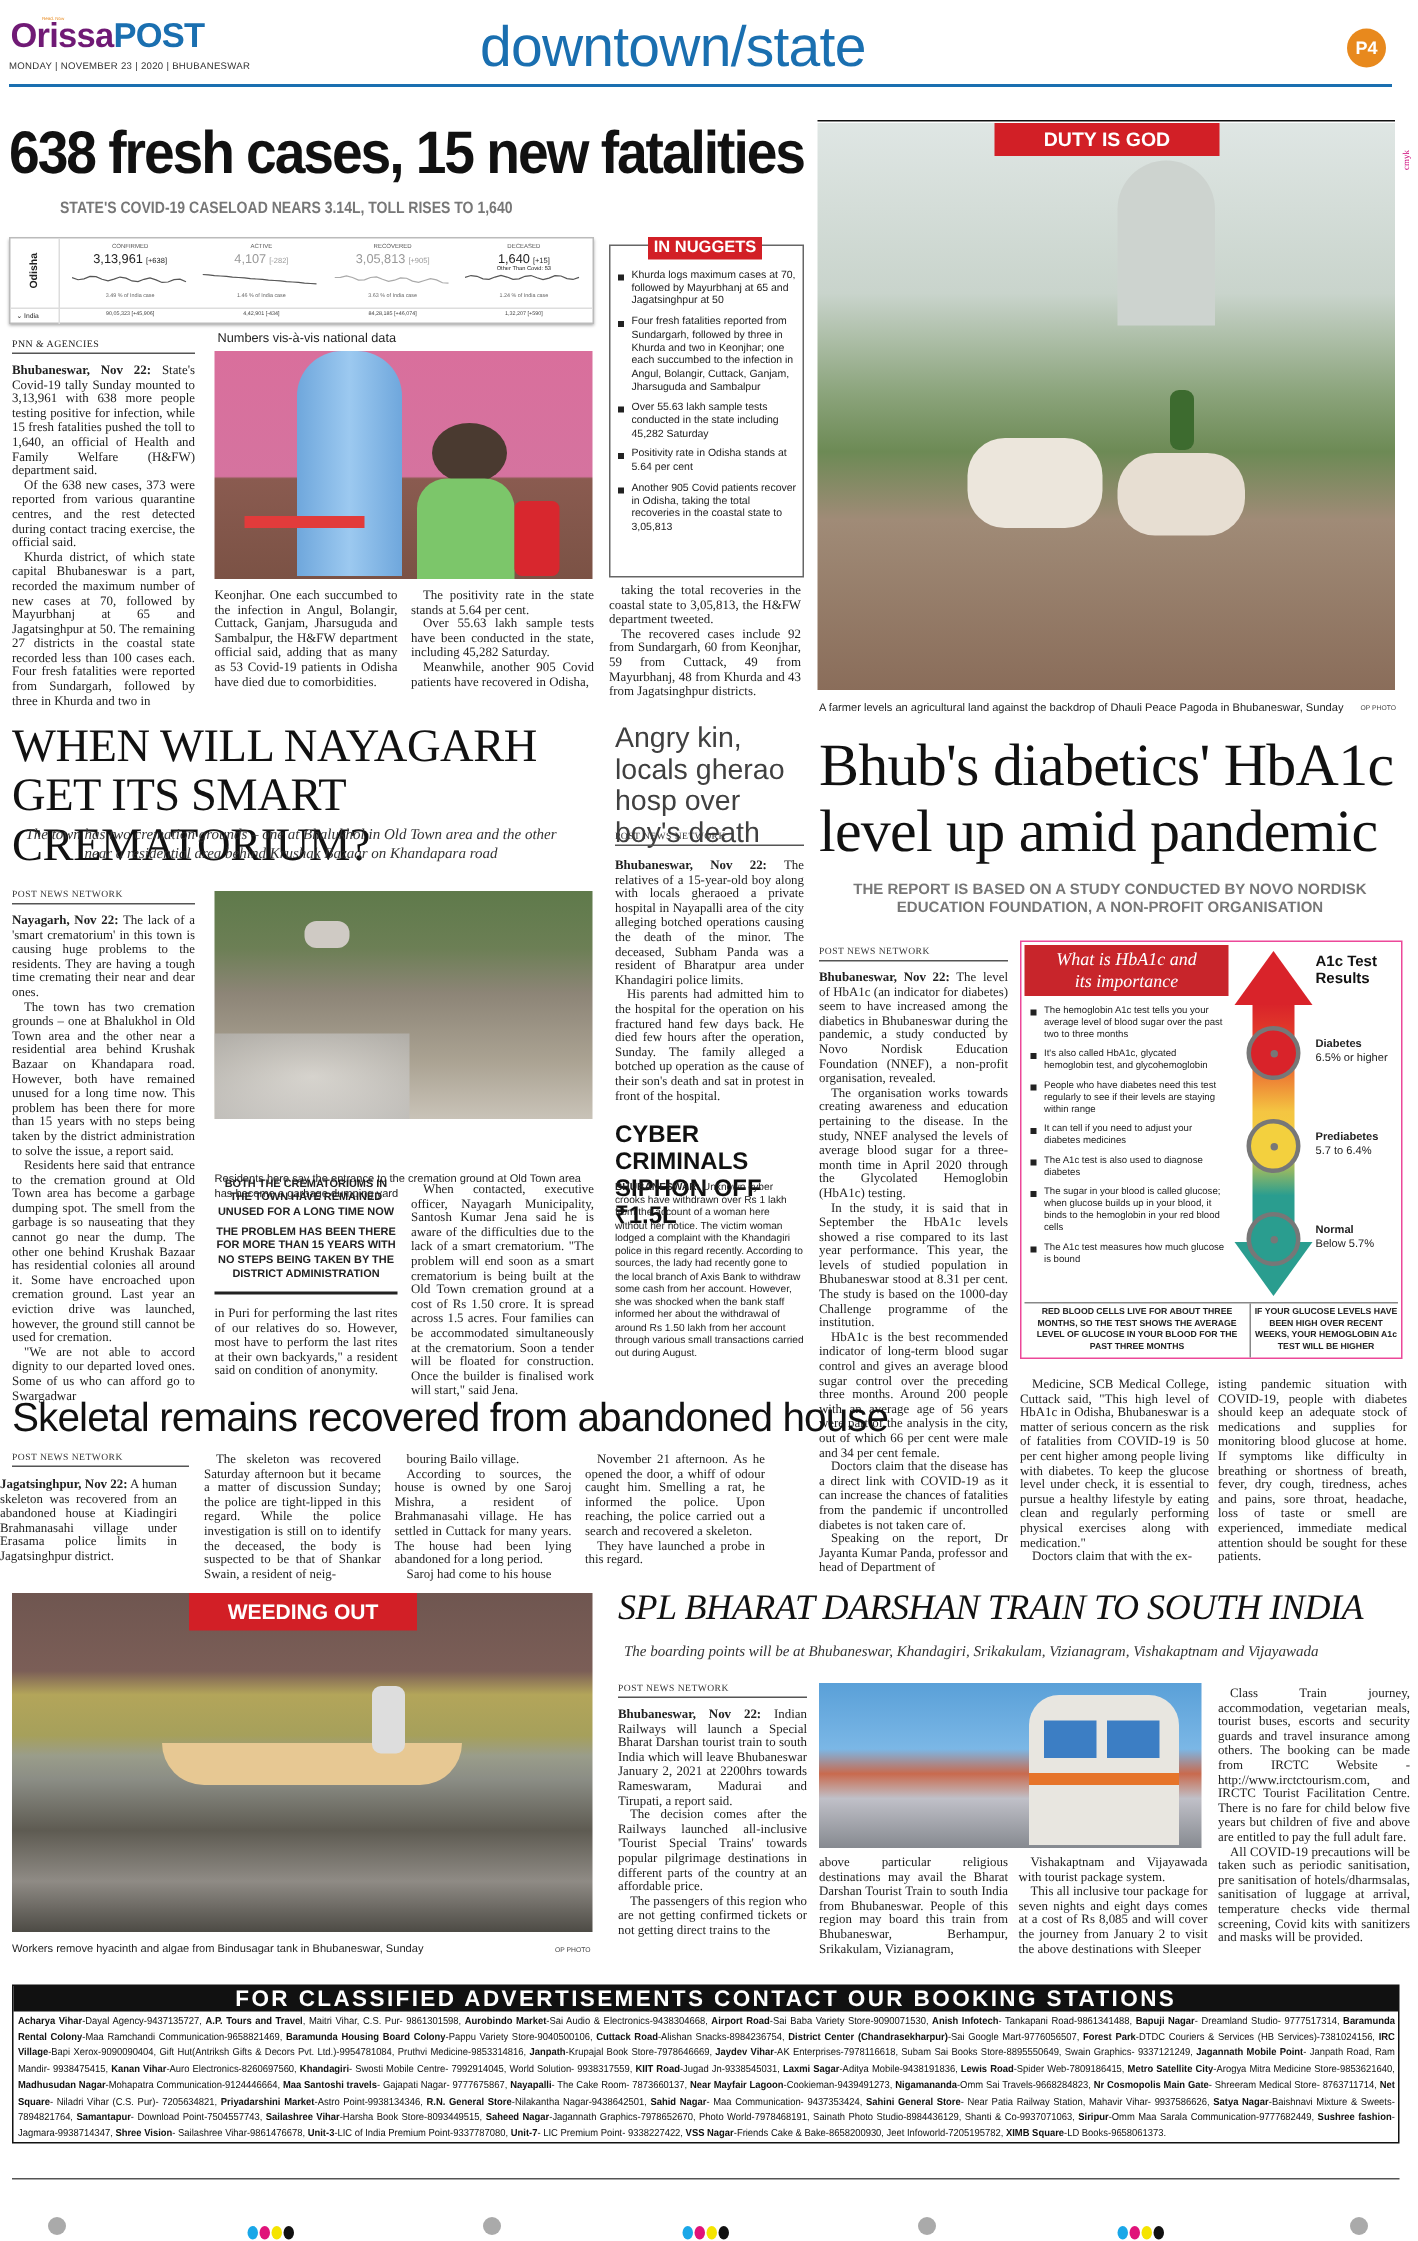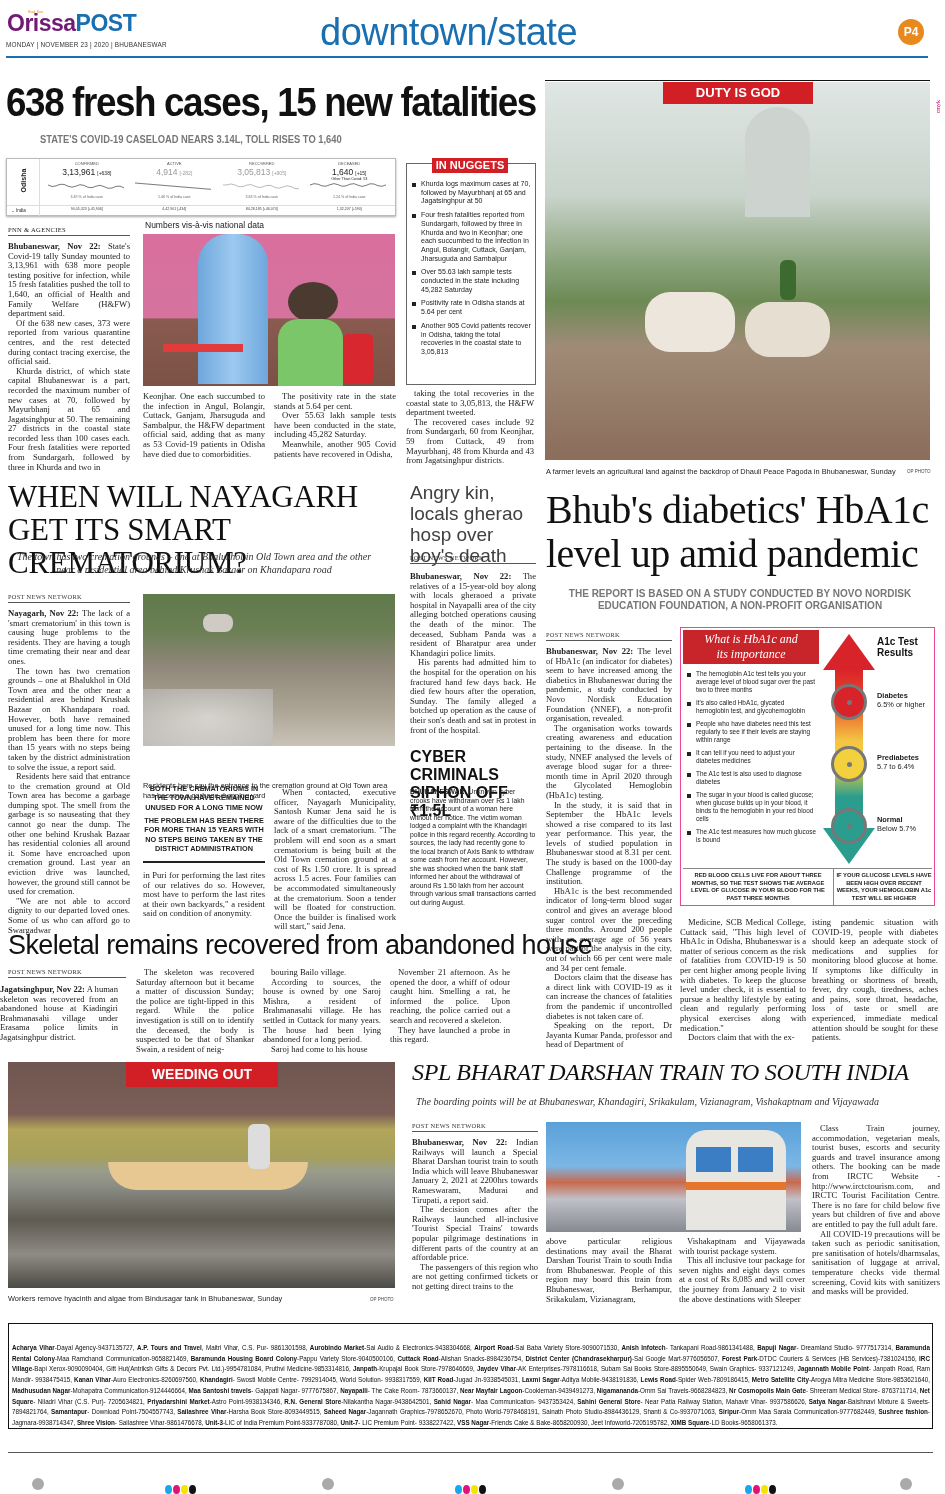--- a/index.html
+++ b/index.html
@@ -46,21 +46,21 @@
       <div style="flex: 1 1 0%; text-align: center; font-family: &quot;Liberation Sans&quot;, sans-serif; position: relative;">
         <div style="font-size: 4px; color: rgb(85, 85, 85);">CONFIRMED</div>
         <div style="font-size: 8.5px; color: rgb(34, 34, 34); margin-top: 1px;"><span>3,13,961</span><span style="font-size: 5px; margin-left: 2px;">[+638]</span></div>
         <svg width="78" height="10" style="display: block; margin: 4px auto 0px;">
           <path d="M0 4 L4 5.5 L8 4.9 L12 3.3 L16 3.4 L20 5.2 L24 6.2 L28 5.1 L32 3.7 L36 4.4 L40 6.3 L44 6.7 L48 5.2 L52 4.3 L56 5.6 L60 7.3 L64 7.0 L68 5.4 L72 5.1 L76 6.8" fill="none" stroke="#555" stroke-width=".8"></path>
         </svg>
         <div style="font-size: 3.6px; color: rgb(102, 102, 102); margin-top: 4px;">3.49 % of India case</div>
       </div>
       <div style="flex: 1 1 0%; text-align: center; font-family: &quot;Liberation Sans&quot;, sans-serif; position: relative;">
         <div style="font-size: 4px; color: rgb(85, 85, 85);">ACTIVE</div>
-        <div style="font-size: 8.5px; color: rgb(153, 153, 153); margin-top: 1px;"><span>4,914</span><span style="font-size: 5px; margin-left: 2px;">[-282]</span></div>
+        <div style="font-size: 8.5px; color: rgb(153, 153, 153); margin-top: 1px;"><span>4,107</span><span style="font-size: 5px; margin-left: 2px;">[-282]</span></div>
         <svg width="78" height="10" style="display: block; margin: 4px auto 0px;">
           <path d="M0 2 L4 2.3 L8 2.7 L12 3.0 L16 3.3 L20 3.7 L24 4.0 L28 4.3 L32 4.7 L36 5.0 L40 5.3 L44 5.7 L48 6.0 L52 6.3 L56 6.7 L60 7.0 L64 7.3 L68 7.7 L72 8.0 L76 8.3" fill="none" stroke="#555" stroke-width=".8"></path>
         </svg>
         <div style="font-size: 3.6px; color: rgb(102, 102, 102); margin-top: 4px;">1.46 % of India case</div>
       </div>
       <div style="flex: 1 1 0%; text-align: center; font-family: &quot;Liberation Sans&quot;, sans-serif; position: relative;">
         <div style="font-size: 4px; color: rgb(85, 85, 85);">RECOVERED</div>
         <div style="font-size: 8.5px; color: rgb(153, 153, 153); margin-top: 1px;"><span>3,05,813</span><span style="font-size: 5px; margin-left: 2px;">[+905]</span></div>
         <svg width="78" height="10" style="display: block; margin: 4px auto 0px;">
           <path d="M0 4 L4 3.9 L8 2.9 L12 4.0 L16 5.7 L20 5.6 L24 4.0 L28 3.6 L32 5.2 L36 6.6 L40 5.8 L44 4.3 L48 4.5 L52 6.4 L56 7.2 L60 6.0 L64 4.8 L68 5.6 L72 7.5 L76 7.7" fill="none" stroke="#aaa" stroke-width=".8"></path>
@@ -283,20 +283,21 @@
 <div class="abs body-text" id="traincol3" style="left:679px;top:1237px;width:126px">
     <p>Vishakaptnam and Vijayawada with tourist package system.</p>
     <p>This all inclusive tour package for seven nights and eight days comes at a cost of Rs 8,085 and will cover the journey from January 2 to visit the above destinations with Sleeper</p>
   </div>
 <div class="abs body-text" id="traincol4" style="left:812px;top:1124px;width:128px">
     <p>Class Train journey, accommodation, vegetarian meals, tourist buses, escorts and security guards and travel insurance among others. The booking can be made from IRCTC Website - http://www.irctctourism.com, and IRCTC Tourist Facilitation Centre. There is no fare for child below five years but children of five and above are entitled to pay the full adult fare.</p>
     <p>All COVID-19 precautions will be taken such as periodic sanitisation, pre sanitisation of hotels/dharmsalas, sanitisation of luggage at arrival, temperature checks vide thermal screening, Covid kits with sanitizers and masks will be provided.</p>
   </div>
 
 <div class="abs" style="left:8px;top:1323px;width:925px;height:106px;border:1px solid #111">
+  <div class="abs sans" style="left:0;top:0;width:923px;height:17px;background:#111;color:#fff;font-weight:bold;font-size:15px;line-height:17px;text-align:center;letter-spacing:1.6px;white-space:nowrap;overflow:hidden">FOR CLASSIFIED ADVERTISEMENTS CONTACT OUR BOOKING STATIONS</div>
   <div class="abs sans" id="classified" style="left:3px;top:19px;width:918px;font-size:6.75px;line-height:10.7px;color:#111;text-align:justify;transform:scaleX(.93);transform-origin:left;width:987px"><span><b>Acharya Vihar</b><span>-Dayal Agency-9437135727, </span></span><span><b>A.P. Tours and Travel</b><span>, Maitri Vihar, C.S. Pur- 9861301598, </span></span><span><b>Aurobindo Market</b><span>-Sai Audio &amp; Electronics-9438304668, </span></span><span><b>Airport Road</b><span>-Sai Baba Variety Store-9090071530, </span></span><span><b>Anish Infotech</b><span>- Tankapani Road-9861341488, </span></span><span><b>Bapuji Nagar</b><span>- Dreamland Studio- 9777517314, </span></span><span><b>Baramunda Rental Colony</b><span>-Maa Ramchandi Communication-9658821469, </span></span><span><b>Baramunda Housing Board Colony</b><span>-Pappu Variety Store-9040500106, </span></span><span><b>Cuttack Road</b><span>-Alishan Snacks-8984236754, </span></span><span><b>District Center (Chandrasekharpur)</b><span>-Sai Google Mart-9776056507, </span></span><span><b>Forest Park</b><span>-DTDC Couriers &amp; Services (HB Services)-7381024156, </span></span><span><b>IRC Village</b><span>-Bapi Xerox-9090090404, Gift Hut(Antriksh Gifts &amp; Decors Pvt. Ltd.)-9954781084, Pruthvi Medicine-9853314816, </span></span><span><b>Janpath</b><span>-Krupajal Book Store-7978646669, </span></span><span><b>Jaydev Vihar</b><span>-AK Enterprises-7978116618, Subam Sai Books Store-8895550649, Swain Graphics- 9337121249, </span></span><span><b>Jagannath Mobile Point</b><span>- Janpath Road, Ram Mandir- 9938475415, </span></span><span><b>Kanan Vihar</b><span>-Auro Electronics-8260697560, </span></span><span><b>Khandagiri</b><span>- Swosti Mobile Centre- 7992914045, World Solution- 9938317559, </span></span><span><b>KIIT Road</b><span>-Jugad Jn-9338545031, </span></span><span><b>Laxmi Sagar</b><span>-Aditya Mobile-9438191836, </span></span><span><b>Lewis Road</b><span>-Spider Web-7809186415, </span></span><span><b>Metro Satellite City</b><span>-Arogya Mitra Medicine Store-9853621640, </span></span><span><b>Madhusudan Nagar</b><span>-Mohapatra Communication-9124446664, </span></span><span><b>Maa Santoshi travels</b><span>- Gajapati Nagar- 9777675867, </span></span><span><b>Nayapalli</b><span>- The Cake Room- 7873660137, </span></span><span><b>Near Mayfair Lagoon</b><span>-Cookieman-9439491273, </span></span><span><b>Nigamananda</b><span>-Omm Sai Travels-9668284823, </span></span><span><b>Nr Cosmopolis Main Gate</b><span>- Shreeram Medical Store- 8763711714, </span></span><span><b>Net Square</b><span>- Niladri Vihar (C.S. Pur)- 7205634821, </span></span><span><b>Priyadarshini Market</b><span>-Astro Point-9938134346, </span></span><span><b>R.N. General Store</b><span>-Nilakantha Nagar-9438642501, </span></span><span><b>Sahid Nagar</b><span>- Maa Communication- 9437353424, </span></span><span><b>Sahini General Store</b><span>- Near Patia Railway Station, Mahavir Vihar- 9937586626, </span></span><span><b>Satya Nagar</b><span>-Baishnavi Mixture &amp; Sweets-7894821764, </span></span><span><b>Samantapur</b><span>- Download Point-7504557743, </span></span><span><b>Sailashree Vihar</b><span>-Harsha Book Store-8093449515, </span></span><span><b>Saheed Nagar</b><span>-Jagannath Graphics-7978652670, Photo World-7978468191, Sainath Photo Studio-8984436129, Shanti &amp; Co-9937071063, </span></span><span><b>Siripur</b><span>-Omm Maa Sarala Communication-9777682449, </span></span><span><b>Sushree fashion</b><span>- Jagmara-9938714347, </span></span><span><b>Shree Vision</b><span>- Sailashree Vihar-9861476678, </span></span><span><b>Unit-3</b><span>-LIC of India Premium Point-9337787080, </span></span><span><b>Unit-7</b><span>- LIC Premium Point- 9338227422, </span></span><span><b>VSS Nagar</b><span>-Friends Cake &amp; Bake-8658200930, Jeet Infoworld-7205195782, </span></span><span><b>XIMB Square</b><span>-LD Books-9658061373.</span></span></div>
 </div>
 
 <div class="abs" style="left:8px;top:1452px;width:925px;height:1px;background:#555"></div>
 <div class="abs regmark" style="left:32px;top:1478px"></div>
 <div class="abs regmark" style="left:322px;top:1478px"></div>
 <div class="abs regmark" style="left:612px;top:1478px"></div>
 <div class="abs regmark" style="left:900px;top:1478px"></div>
 <div class="abs cmyk" style="left:165px;top:1480px"><span style="background:#1aa7e8"></span><span style="background:#e0137a"></span><span style="background:#f5e400"></span><span style="background:#111"></span></div>
 <div class="abs cmyk" style="left:455px;top:1480px"><span style="background:#1aa7e8"></span><span style="background:#e0137a"></span><span style="background:#f5e400"></span><span style="background:#111"></span></div>

